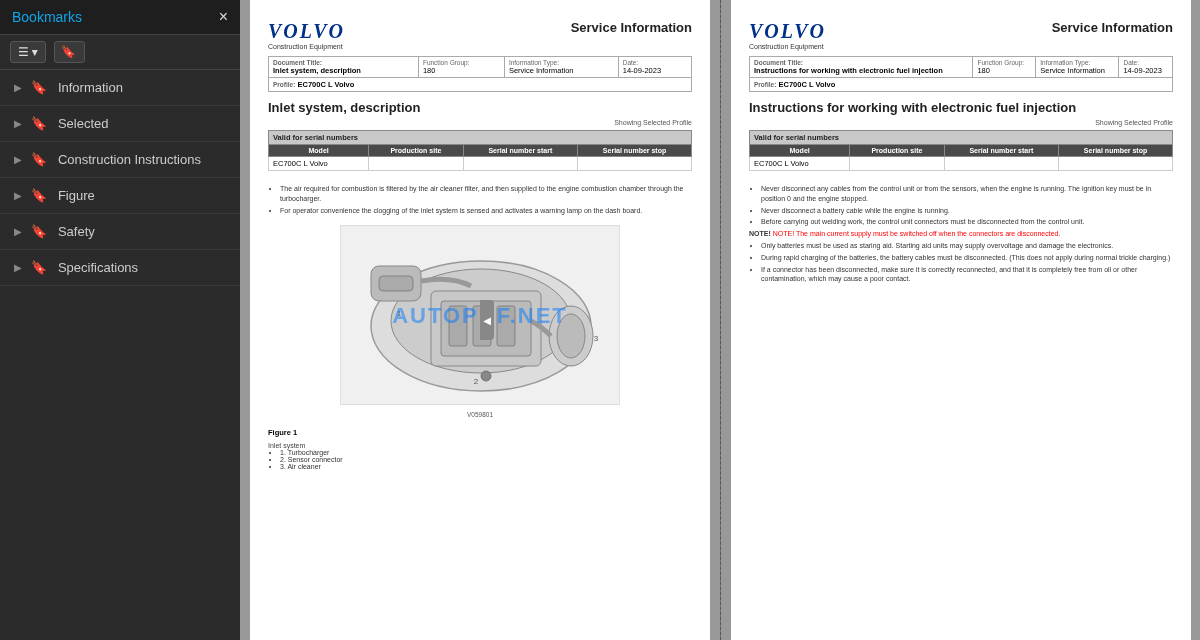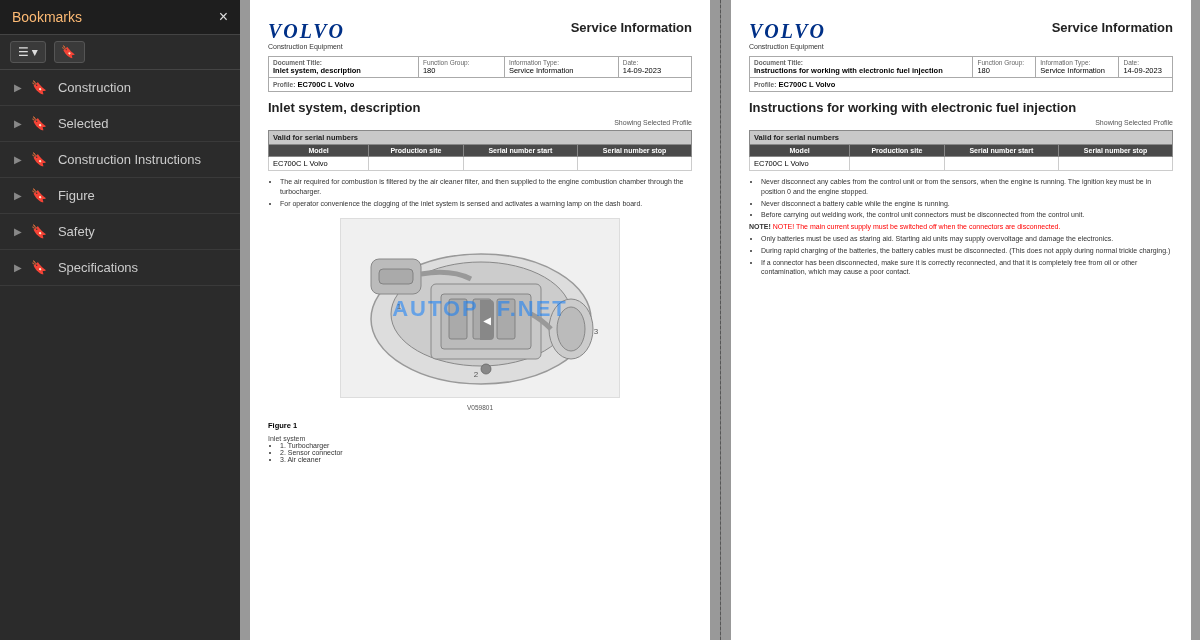--- a/index.html
+++ b/index.html
@@ -18,21 +18,21 @@
     .sidebar-header {
       display: flex;
       align-items: center;
       justify-content: space-between;
       padding: 8px 12px;
       background: #1e1e1e;
       border-bottom: 1px solid #444;
     }
     .sidebar-header-title {
       font-size: 14px;
-      color: #fdba74;
+      color: #0ea5e9;
     }
     .sidebar-close-btn {
       cursor: pointer;
       font-size: 16px;
       color: #aaa;
       background: none;
       border: none;
       color: #ddd;
     }
     .sidebar-toolbar {
@@ -183,21 +183,21 @@
     .showing-profile {
       text-align: right;
       font-size: 7px;
       color: #555;
       margin-bottom: 4px;
     }
 
     .serial-table {
       width: 100%;
       border-collapse: collapse;
-      margin-bottom: 6px;
+      margin-bottom: 13px;
       font-size: 7.5px;
     }
     .serial-table th {
       background: #4a4a4a;
       color: white;
       padding: 2px 4px;
       font-size: 7px;
       border: 1px solid #888;
     }
     .serial-table td {
@@ -283,21 +283,21 @@
       <span>▾</span>
     </button>
     <button class="toolbar-btn">
       <span>🔖</span>
     </button>
   </div>
   <nav class="sidebar-nav">
     <div class="nav-item">
       <span class="nav-arrow">▶</span>
       <span class="nav-icon">🔖</span>
-      <span class="nav-label">Construction</span>
+      <span class="nav-label">Information</span>
     </div>
     <div class="nav-item">
       <span class="nav-arrow">▶</span>
       <span class="nav-icon">🔖</span>
       <span class="nav-label">Selected</span>
     </div>
     <div class="nav-item">
       <span class="nav-arrow">▶</span>
       <span class="nav-icon">🔖</span>
       <span class="nav-label">Construction Instructions</span>

